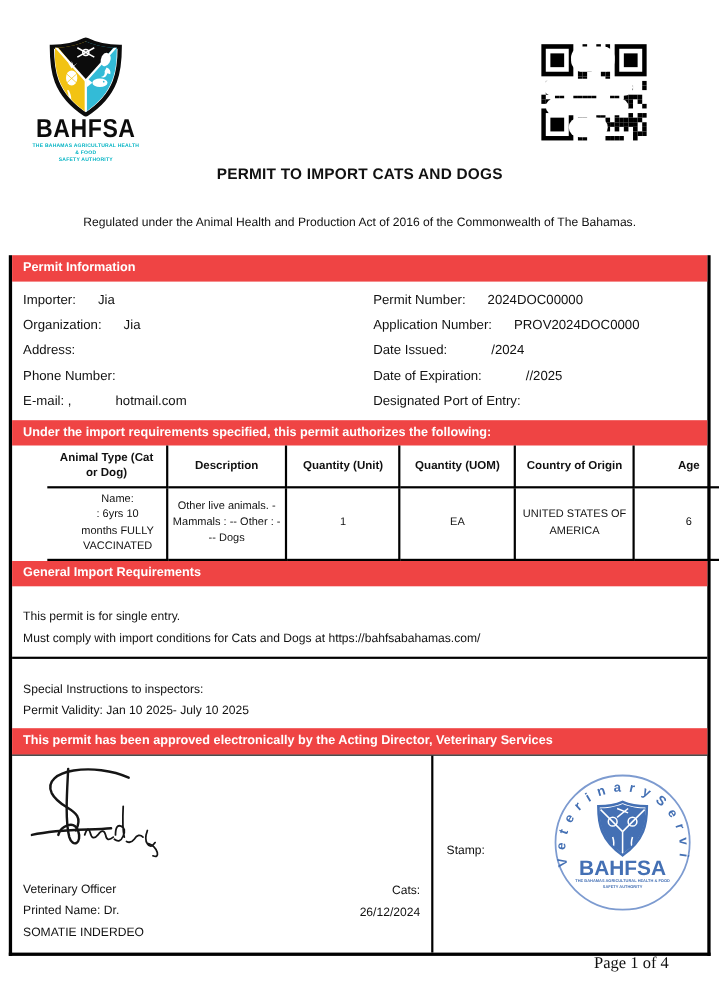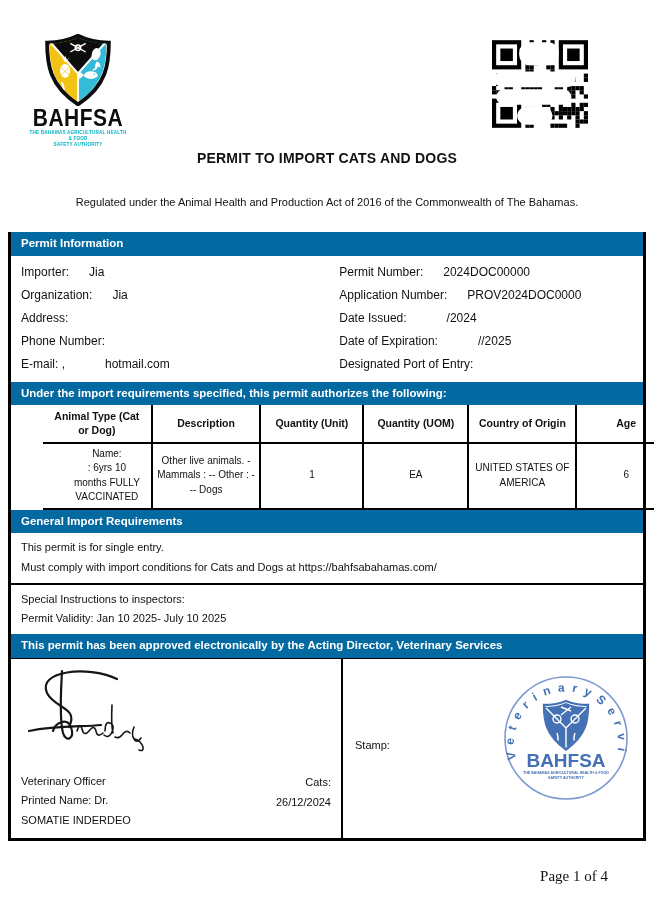--- a/index.html
+++ b/index.html
@@ -13,41 +13,41 @@
   .logo-word { font-weight:bold; font-size:21px; letter-spacing:.5px; color:#0c0c0c; transform:scaleY(1.12); line-height:1; margin-top:1px; }
   .logo-tag { font-size:4.6px; font-weight:bold; color:#00b3c3; white-space:pre-line; line-height:1.35; margin-top:2px; letter-spacing:.2px; }
 
   .qr-wrap { position:absolute; left:492px; top:40px; width:96px; height:88px; }
 
   .doc-title { position:absolute; left:0; top:150px; width:100%; text-align:center; font-size:14px; font-weight:bold; letter-spacing:.2px; }
   .doc-subtitle { position:absolute; left:0; top:196px; width:100%; text-align:center; font-size:11px; }
 
   
   .doc { position:absolute; left:8px; top:232px; width:638px; border-left:3px solid #000; border-right:3px solid #000; border-bottom:3px solid #000; background:#fff; }
-  .bar { background:#0369a1; color:#fff; font-weight:bold; font-size:11.5px; padding:5px 10px 6px; line-height:1.1; }
+  .bar { background:#ef4444; color:#fff; font-weight:bold; font-size:11.5px; padding:5px 10px 6px; line-height:1.1; }
 
   .info-grid { display:grid; grid-template-columns:52% 48%; padding:5px 10px 6px; }
   .info-line { height:23px; display:flex; align-items:center; font-size:12px; white-space:nowrap; }
   .info-line .val { margin-left:20px; }
   .info-line .val.gap { margin-left:40px; }
 
   table.auth { width:100%; border-collapse:collapse; table-layout:fixed;margin-left:32px; }
   table.auth th, table.auth td { border:2px solid #000; text-align:center; vertical-align:middle; }
   table.auth th { font-size:10.5px; font-weight:bold; padding:4px 5px; line-height:1.35; height:34px; }
   table.auth td { font-size:10px; padding:3px 4px; line-height:1.45; height:57px; }
   table.auth td:first-child { border-left:none;padding-left:24px; } table.auth th:first-child { border-left:none; }
   table.auth td:last-child { border-right:none; } table.auth th:last-child { border-right:none; }
   table.auth tr:first-child th { border-top:none; }
   .preline { white-space:pre-line; }
 
-  .req-box { padding:5px 10px 6px; font-size:11px; line-height:1.75; }
+  .req-box { padding:19px 10px 6px; font-size:11px; line-height:1.75; }
   .req-box.second { border-top:2px solid #000; }
 
   .sig-row { display:flex; height:180px; border-top:1px solid #000; }
-  .sig-cell { width:332px; border-right:2px solid #000; position:relative; }
+  .sig-cell { width:383px; border-right:2px solid #000; position:relative; }
   .stamp-cell { flex:1; position:relative; }
   .signature-svg { position:absolute; left:6px; top:6px; }
   .officer-block { position:absolute; left:10px; bottom:8px; font-size:11px; line-height:1.75; }
   .date-block { position:absolute; right:10px; bottom:26px; font-size:11px; text-align:right; line-height:1.75; }
   .stamp-label { position:absolute; left:12px; top:80px; font-size:11px; }
   .stamp-svg { position:absolute; right:10px; top:12px; }
 
   .footer { position:absolute; top:868px; right:46px; font-size:15px;font-family:Liberation Serif, serif; }
 </style>
 </head>

